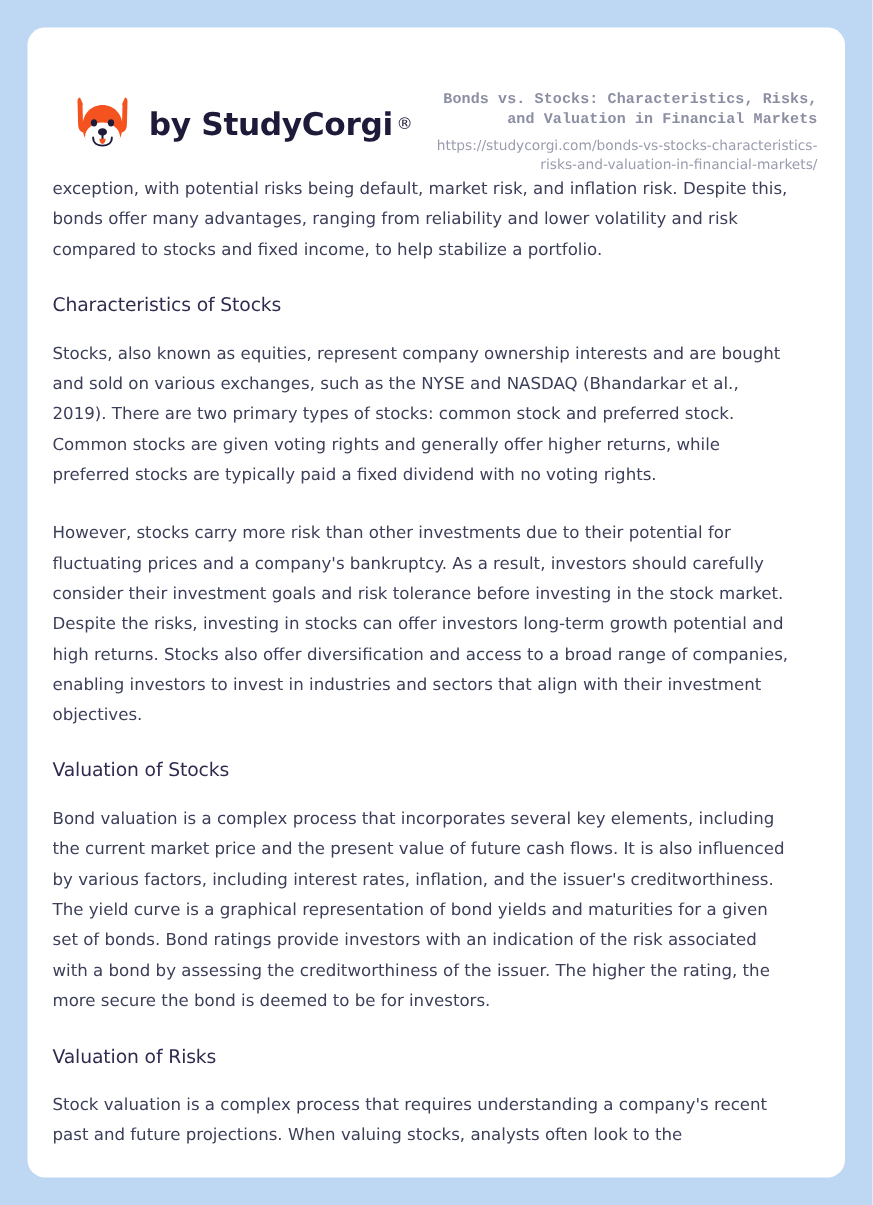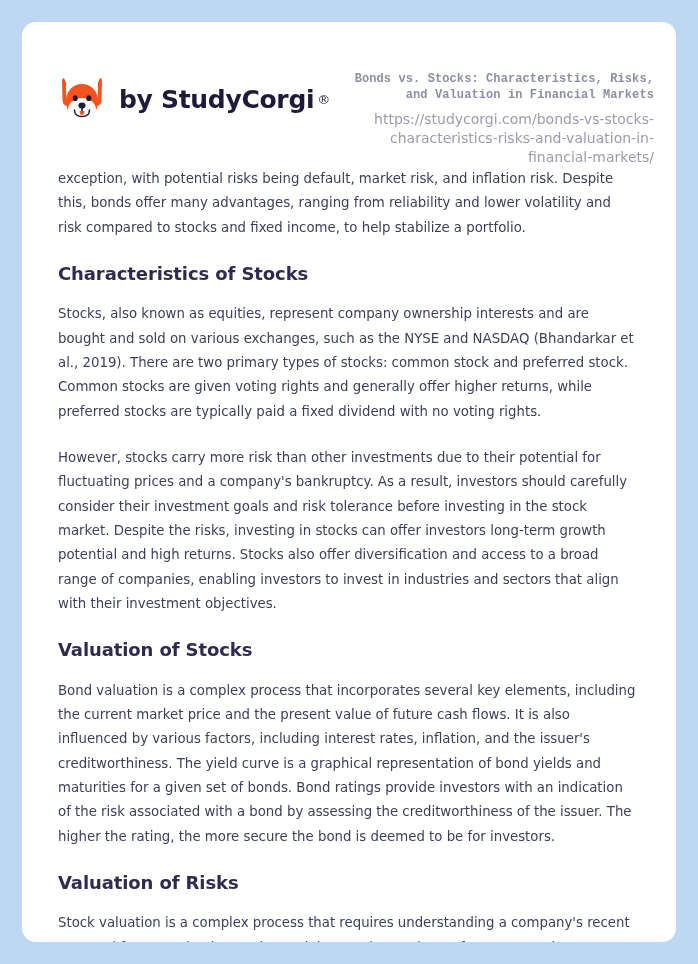--- a/index.html
+++ b/index.html
@@ -75,43 +75,43 @@
   .doc-title {
     color: #8c8fa3;
     font-size: 12px;
     font-weight: bold;
     line-height: 1.35;
     letter-spacing: 0.1px;
     font-family: Liberation Mono, monospace;
   }
   .doc-url {
     color: #9a9cae;
-    font-size: 14px;
+    font-size: 11px;
     line-height: 1.35;
     margin-top: 7px;
     word-break: break-word;
   }
 
   
   .content {
-    padding: 0 40px 0 36px;
+    padding: 0 40px 0 20px;
     box-sizing: border-box;
   }
 
   .content p {
     color: #3c3f59;
     font-size: 13.3px;
     line-height: 1.83;
     margin: 0 0 22px 0;
   }
 
   .content h2 {
     color: #2e2b4f;
-    font-size: 18px;
-    font-weight: bold;
+    font-size: 15px;
+    font-weight: normal;
     line-height: 1.3;
     margin: 22px 0 17px 0;
     letter-spacing: -0.1px;
   }
 
   .first-para {
     margin-top: 48px;
   }
 </style>
 </head>
@@ -152,16 +152,16 @@
   </div>
 
   <div class="content">
       <p class="first-para">exception, with potential risks being default, market risk, and inflation risk. Despite this, bonds offer many advantages, ranging from reliability and lower volatility and risk compared to stocks and fixed income, to help stabilize a portfolio.</p>
       <h2>Characteristics of Stocks</h2>
       <p>Stocks, also known as equities, represent company ownership interests and are bought and sold on various exchanges, such as the NYSE and NASDAQ (Bhandarkar et al., 2019). There are two primary types of stocks: common stock and preferred stock. Common stocks are given voting rights and generally offer higher returns, while preferred stocks are typically paid a fixed dividend with no voting rights.</p>
       <p>However, stocks carry more risk than other investments due to their potential for fluctuating prices and a company's bankruptcy. As a result, investors should carefully consider their investment goals and risk tolerance before investing in the stock market. Despite the risks, investing in stocks can offer investors long-term growth potential and high returns. Stocks also offer diversification and access to a broad range of companies, enabling investors to invest in industries and sectors that align with their investment objectives.</p>
       <h2>Valuation of Stocks</h2>
       <p>Bond valuation is a complex process that incorporates several key elements, including the current market price and the present value of future cash flows. It is also influenced by various factors, including interest rates, inflation, and the issuer's creditworthiness. The yield curve is a graphical representation of bond yields and maturities for a given set of bonds. Bond ratings provide investors with an indication of the risk associated with a bond by assessing the creditworthiness of the issuer. The higher the rating, the more secure the bond is deemed to be for investors.</p>
       <h2>Valuation of Risks</h2>
-      <p>Stock valuation is a complex process that requires understanding a company's recent past and future projections. When valuing stocks, analysts often carry to the</p>
+      <p>Stock valuation is a complex process that requires understanding a company's recent past and future projections. When valuing stocks, analysts often look to the</p>
     </div>
 
 </div>
 
 </body></html>

